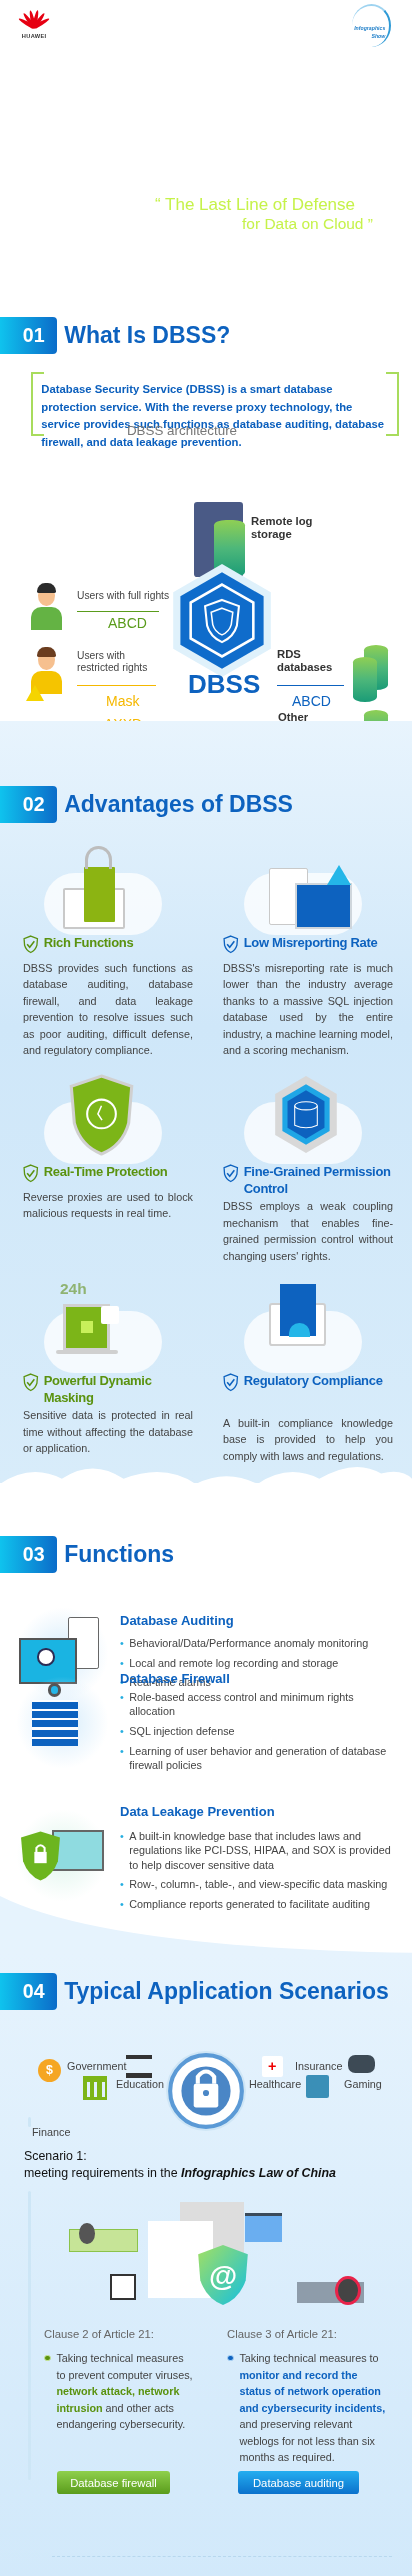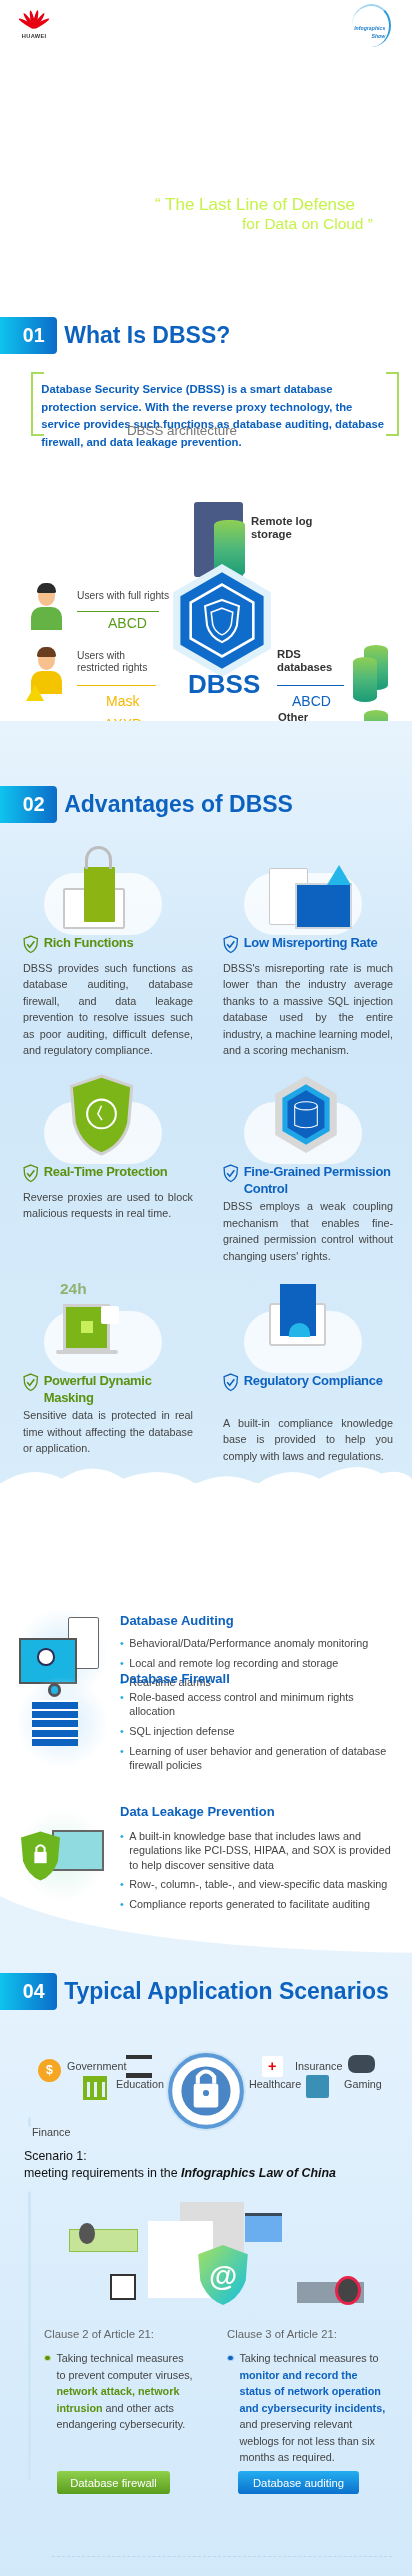--- a/index.html
+++ b/index.html
@@ -309,20 +309,24 @@
         </svg>
       <div class="adv-title blue">Regulatory Compliance</div>
     </div>
     <div class="adv-body" style="margin-top:23px;">A built-in compliance knowledge base is provided to help you comply with laws and regulations.</div>
   </div>
 
   <svg style="position:absolute;left:0;top:1458px;" width="412" height="52" viewBox="0 0 800 100" preserveAspectRatio="none">
     <path d="M0 50 Q60 10 120 40 Q180 0 240 40 Q320 10 380 50 Q440 20 500 50 Q560 10 620 40 Q690 0 740 30 Q780 20 800 40 L800 100 L0 100 Z" fill="#fff"></path>
   </svg>
   <div class="fn-bg"></div>
+  <div class="sec-head" style="top:1536px;">
+    <div class="sec-num">03</div>
+    <div class="sec-title">Functions</div>
+  </div>
 
   <div class="fn-block" style="top:1607px;">
     <div class="fn-icon" style="top:0;">
       <div style="position:absolute;left:52px;top:10.3px;width:31px;height:52px;background:#fff;border:1.5px solid #666;border-radius:2.1px;"></div>
       <div style="position:absolute;left:3.1px;top:31px;width:58px;height:46px;background:#1ab4e2;border:2.6px solid #555;"></div>
       <div style="position:absolute;left:21.6px;top:41px;width:17.5px;height:17.5px;border:2.6px solid #2c2c55;border-radius:50%;background:#fff;"></div>
     </div>
     <div class="fn-title" style="top:6.2px;">Database Auditing</div>
     <ul class="fn-list" style="top:29px;">
       <li>Behavioral/Data/Performance anomaly monitoring</li>

